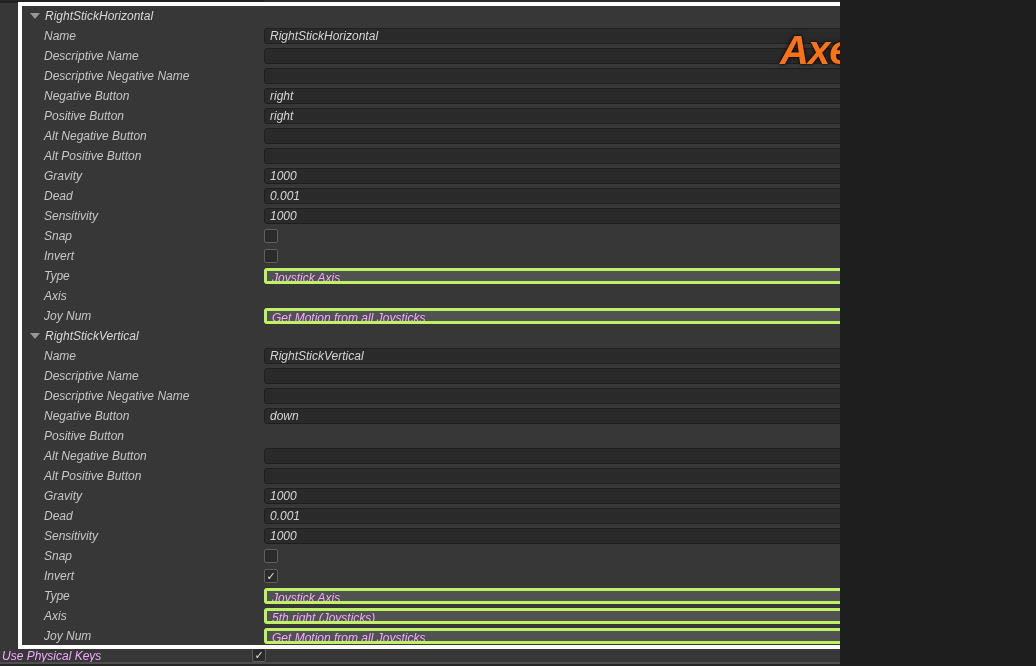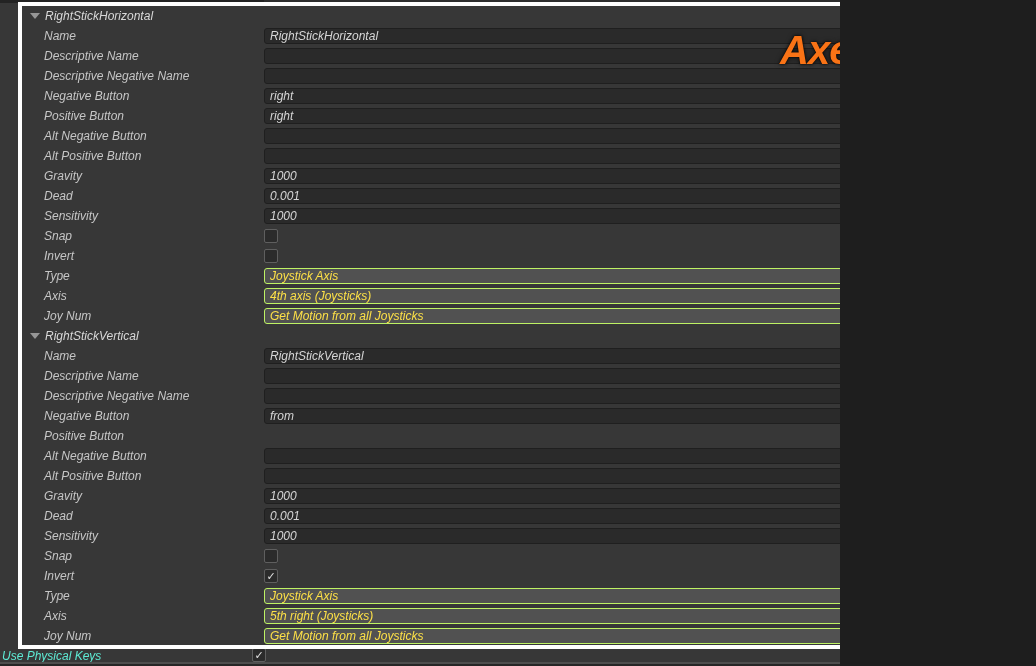--- a/index.html
+++ b/index.html
@@ -15,29 +15,29 @@
   .foldout{width:0;height:0;border-left:5px solid transparent;border-right:5px solid transparent;
            border-top:6px solid #969696;margin-right:5px;flex:0 0 auto;}
   .header-label{color:#d8d8d8;white-space:nowrap;}
   .row-label{width:242px;padding-left:22px;box-sizing:border-box;color:#c6c6c6;
              white-space:nowrap;overflow:hidden;flex:0 0 auto;}
   .field-area{width:758px;display:flex;align-items:center;flex:0 0 auto;}
   .textfield{width:100%;height:16px;line-height:15px;background:#2a2a2a;border:1px solid #1f1f1f;
              border-radius:3px;color:#d6d6d6;padding:0 5px;box-sizing:border-box;
              white-space:nowrap;overflow:hidden;}
   .dropdown{position:relative;width:100%;height:16px;line-height:15px;background:#515151;
-            border:1px solid #bef264;border-radius:3px;color:#fde047;padding:0 5px;
+            border:3px solid #bef264;border-radius:3px;color:#f0abfc;padding:0 5px;
             box-sizing:border-box;white-space:nowrap;overflow:hidden;cursor:default;}
   .dd-arrow{position:absolute;right:7px;top:6px;width:0;height:0;border-left:4px solid transparent;
             border-right:4px solid transparent;border-top:4px solid #c8c8c8;}
   .checkbox{width:12px;height:12px;background:#2b2b2b;border:1px solid #5f5f5f;border-radius:2px;
             display:flex;align-items:center;justify-content:center;flex:0 0 auto;}
   .check{color:#e2e2e2;font-size:11px;line-height:1;font-family:"DejaVu Sans",sans-serif;}
 
-  .footer-label{position:absolute;left:2px;top:649px;color:#5eead4;z-index:3;}
+  .footer-label{position:absolute;left:2px;top:649px;color:#f0abfc;z-index:3;}
   .footer-cb{position:absolute;left:252px;top:648px;z-index:3;}
   .footer-sep{position:absolute;left:0;top:662px;width:1036px;height:2px;background:#4e4e4e;z-index:3;}
   .bottom-edge{position:absolute;left:0;top:664px;width:1036px;height:2px;background:#262626;z-index:3;}
 
   .annotation-frame{position:absolute;left:18px;top:2px;width:1014px;height:647px;
                     border:4px solid #ffffff;box-sizing:border-box;pointer-events:none;z-index:10;}
   .annotation-title{position:absolute;left:780px;top:28px;width:210px;text-align:left;
                     font-size:40px;font-weight:bold;color:#f97316;z-index:11;letter-spacing:-1px;
                     text-shadow:0 0 5px rgba(0,0,0,0.7), 0 0 2px rgba(0,0,0,0.9);white-space:nowrap;}
 </style>
@@ -131,26 +131,20 @@
         <div class="row-label">Type</div>
         <div class="field-area">
           <div class="dropdown">
             <div class="dd-text">Joystick Axis</div>
             <div class="dd-arrow"></div>
           </div>
         </div>
       </div>
       <div class="row">
         <div class="row-label">Axis</div>
-        <div class="field-area">
-          <div class="dropdown">
-            <div class="dd-text">4th axis (Joysticks)</div>
-            <div class="dd-arrow"></div>
-          </div>
-        </div>
       </div>
       <div class="row">
         <div class="row-label">Joy Num</div>
         <div class="field-area">
           <div class="dropdown">
             <div class="dd-text">Get Motion from all Joysticks</div>
             <div class="dd-arrow"></div>
           </div>
         </div>
       </div>
@@ -172,21 +166,21 @@
       </div>
       <div class="row">
         <div class="row-label">Descriptive Negative Name</div>
         <div class="field-area">
           <div class="textfield"></div>
         </div>
       </div>
       <div class="row">
         <div class="row-label">Negative Button</div>
         <div class="field-area">
-          <div class="textfield">from</div>
+          <div class="textfield">down</div>
         </div>
       </div>
       <div class="row">
         <div class="row-label">Positive Button</div>
       </div>
       <div class="row">
         <div class="row-label">Alt Negative Button</div>
         <div class="field-area">
           <div class="textfield"></div>
         </div>

